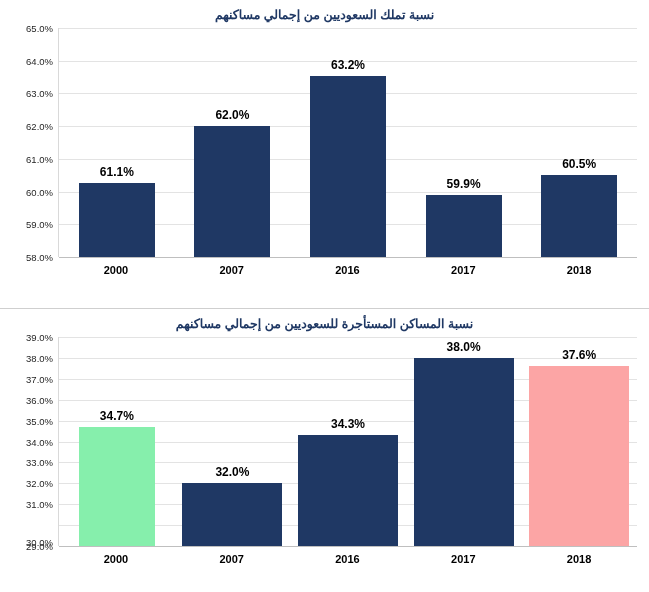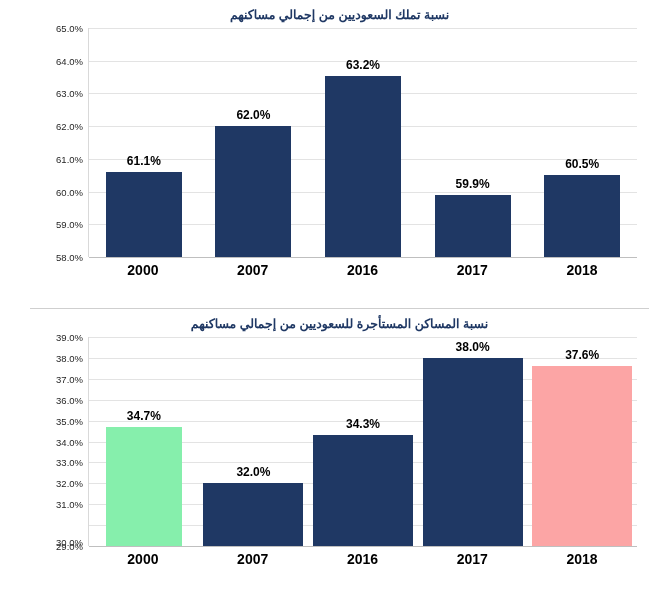--- a/index.html
+++ b/index.html
@@ -13,21 +13,20 @@
     font-family: "Liberation Sans", sans-serif;
     color: #1f1f1f;
     overflow: hidden;
   }
   .page {
     width: 649px;
     height: 592px;
     display: flex;
     flex-direction: column;
     box-sizing: border-box;
-    padding-left: 30px;
   }
   .chart-panel {
     position: relative;
     box-sizing: border-box;
     background: #ffffff;
   }
   .chart-panel.top {
     height: 309px;
     border-bottom: 1px solid #cfcfcf;
   }
@@ -128,21 +127,21 @@
     right: 0;
     bottom: 0;
     height: 26px;
     display: flex;
     align-items: center;
     justify-content: space-around;
   }
   .x-tick {
     flex: 1 1 0;
     text-align: center;
-    font-size: 14px;
+    font-size: 11px;
     font-weight: bold;
     color: #000000;
   }
 </style>
 </head>
 <body>
 
 <div class="page">
 
   <section class="chart-panel top">
@@ -162,21 +161,21 @@
         <div class="grid-line base" style="top: 229px;"></div>
           <div class="grid-line" style="top: 196.286px;"></div>
           <div class="grid-line" style="top: 163.571px;"></div>
           <div class="grid-line" style="top: 130.857px;"></div>
           <div class="grid-line" style="top: 98.1429px;"></div>
           <div class="grid-line" style="top: 65.4286px;"></div>
           <div class="grid-line" style="top: 32.7143px;"></div>
           <div class="grid-line" style="top: 0px;"></div>
           <div class="bars">
             <div class="bar-slot">
-              <div class="bar" style="width: 76px; background: rgb(31, 56, 100); height: 85px;">
+              <div class="bar" style="width: 76px; background: rgb(31, 56, 100); height: 74px;">
                 <div class="bar-label">61.1%</div>
               </div>
             </div>
             <div class="bar-slot">
               <div class="bar" style="width: 76px; background: rgb(31, 56, 100); height: 130.857px;">
                 <div class="bar-label">62.0%</div>
               </div>
             </div>
             <div class="bar-slot">
               <div class="bar" style="width: 76px; background: rgb(31, 56, 100); height: 181px;">

